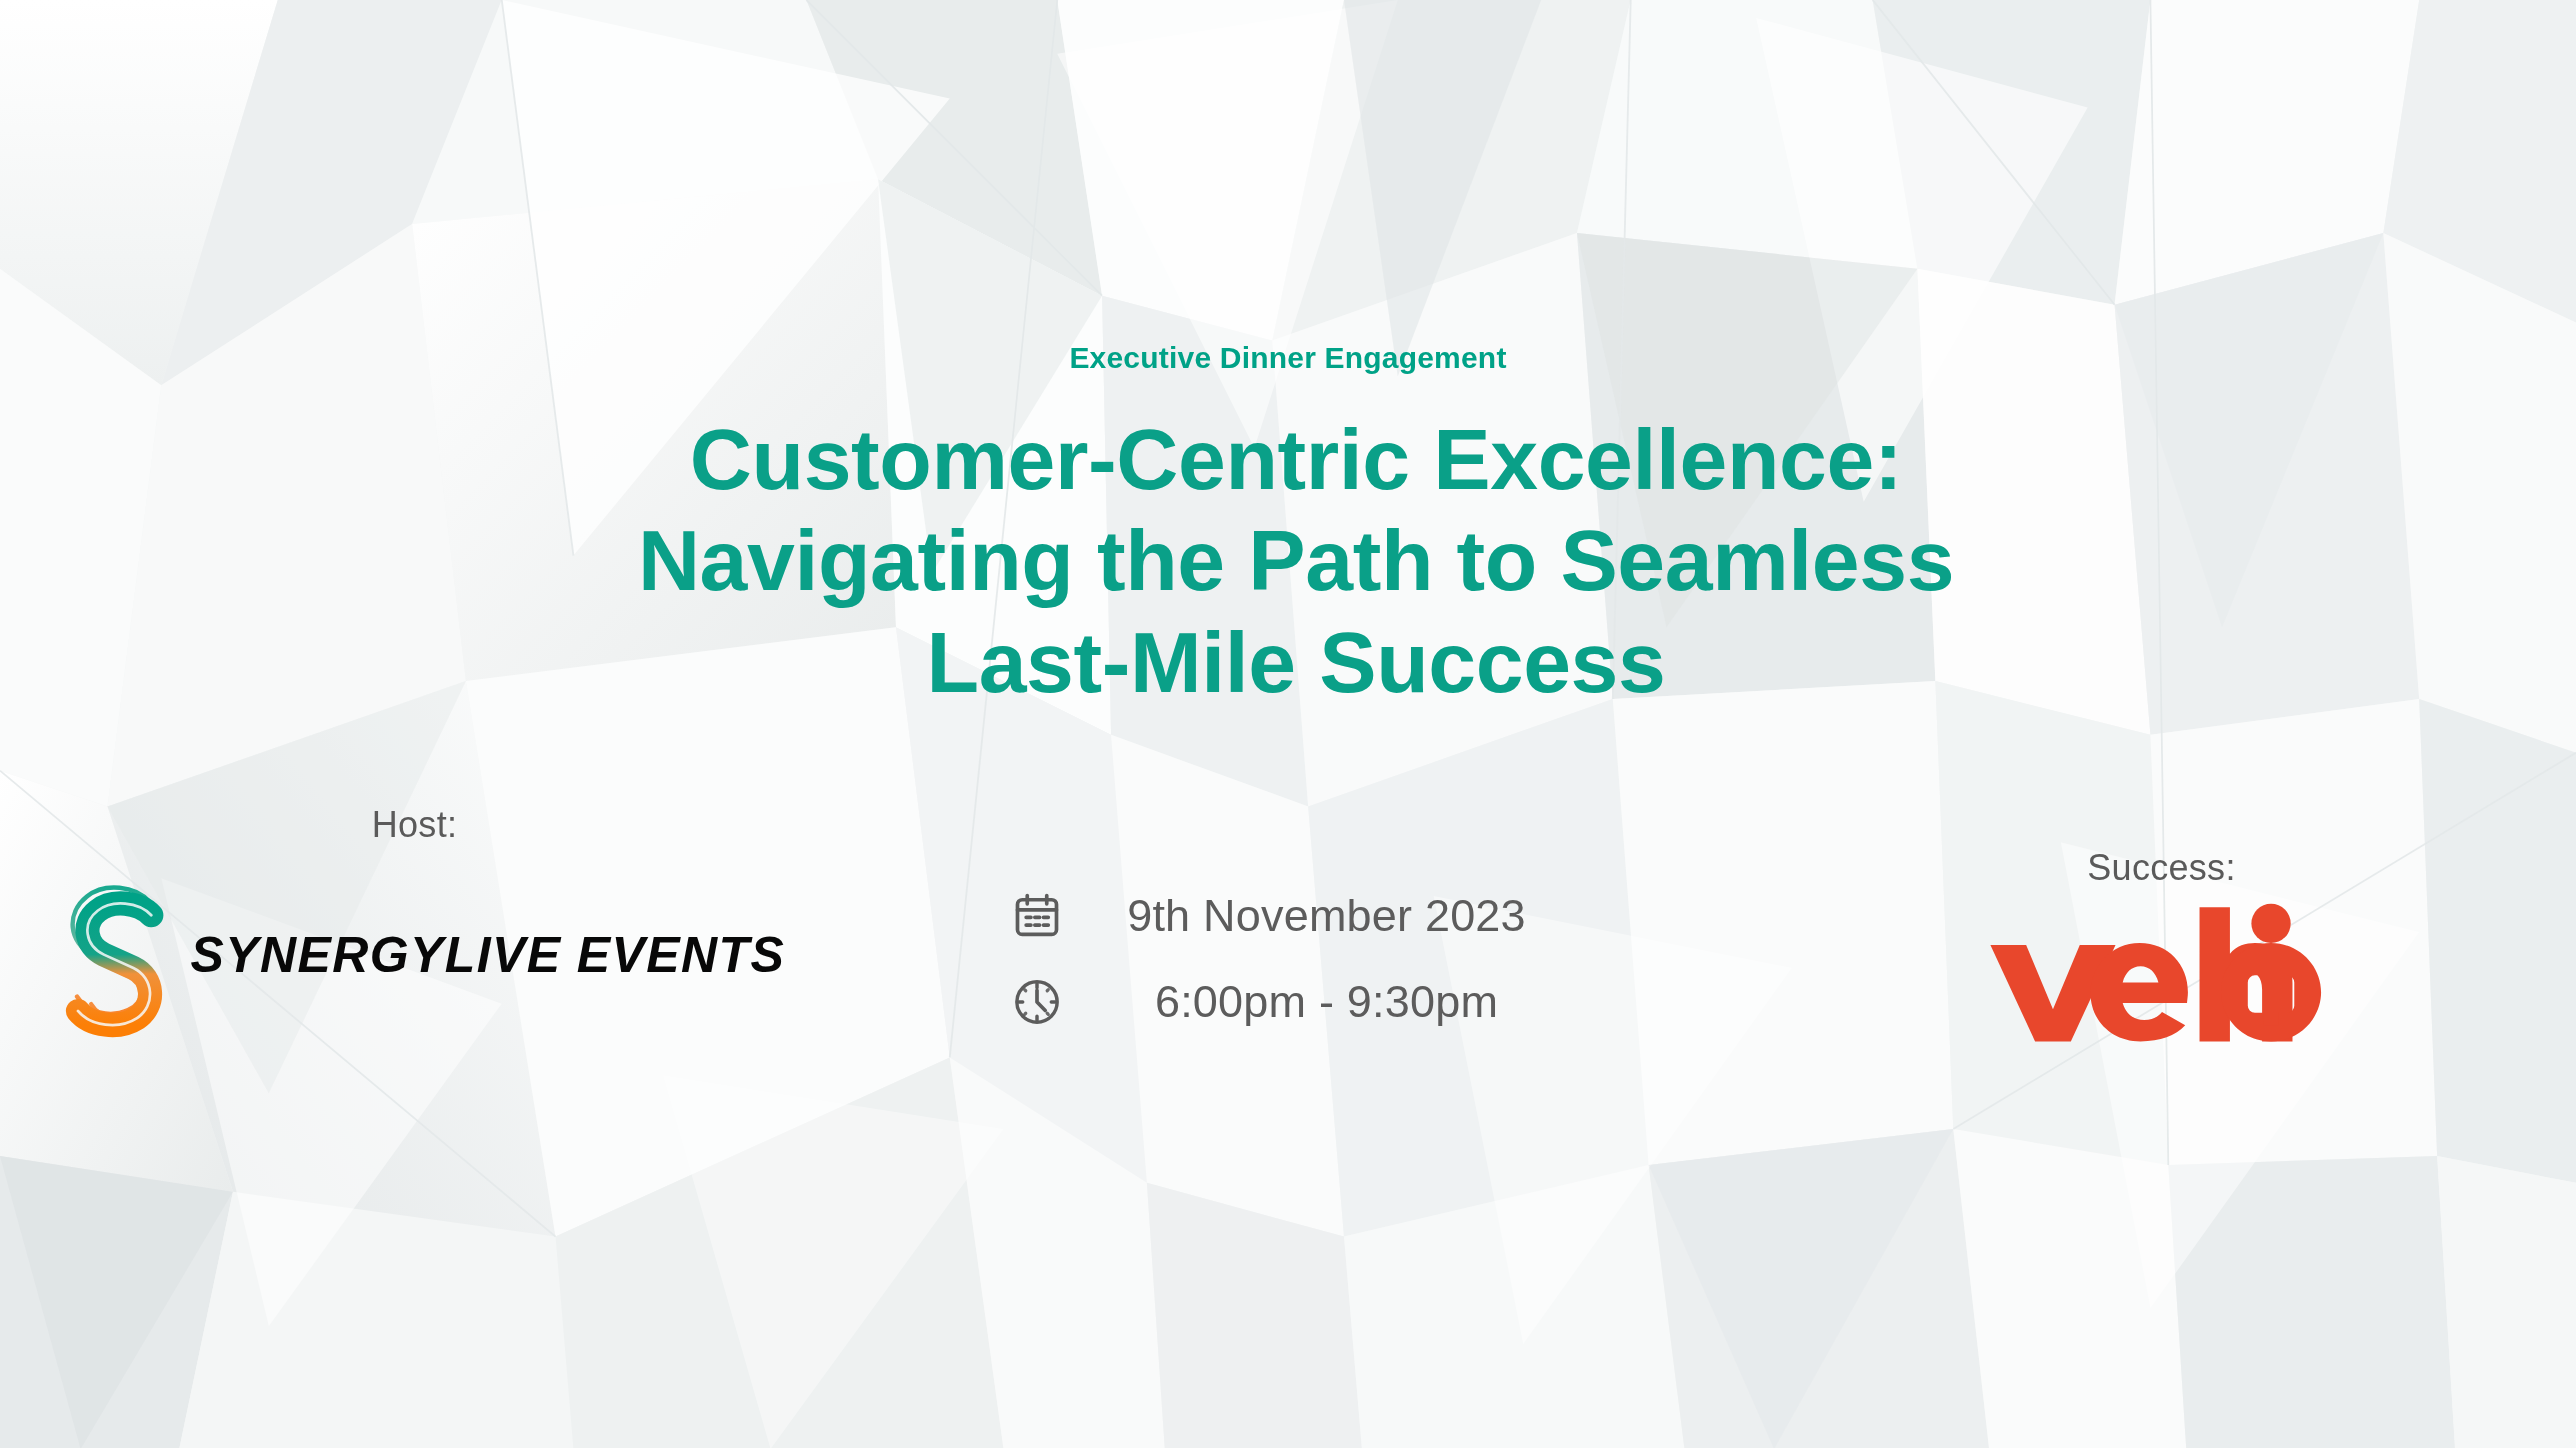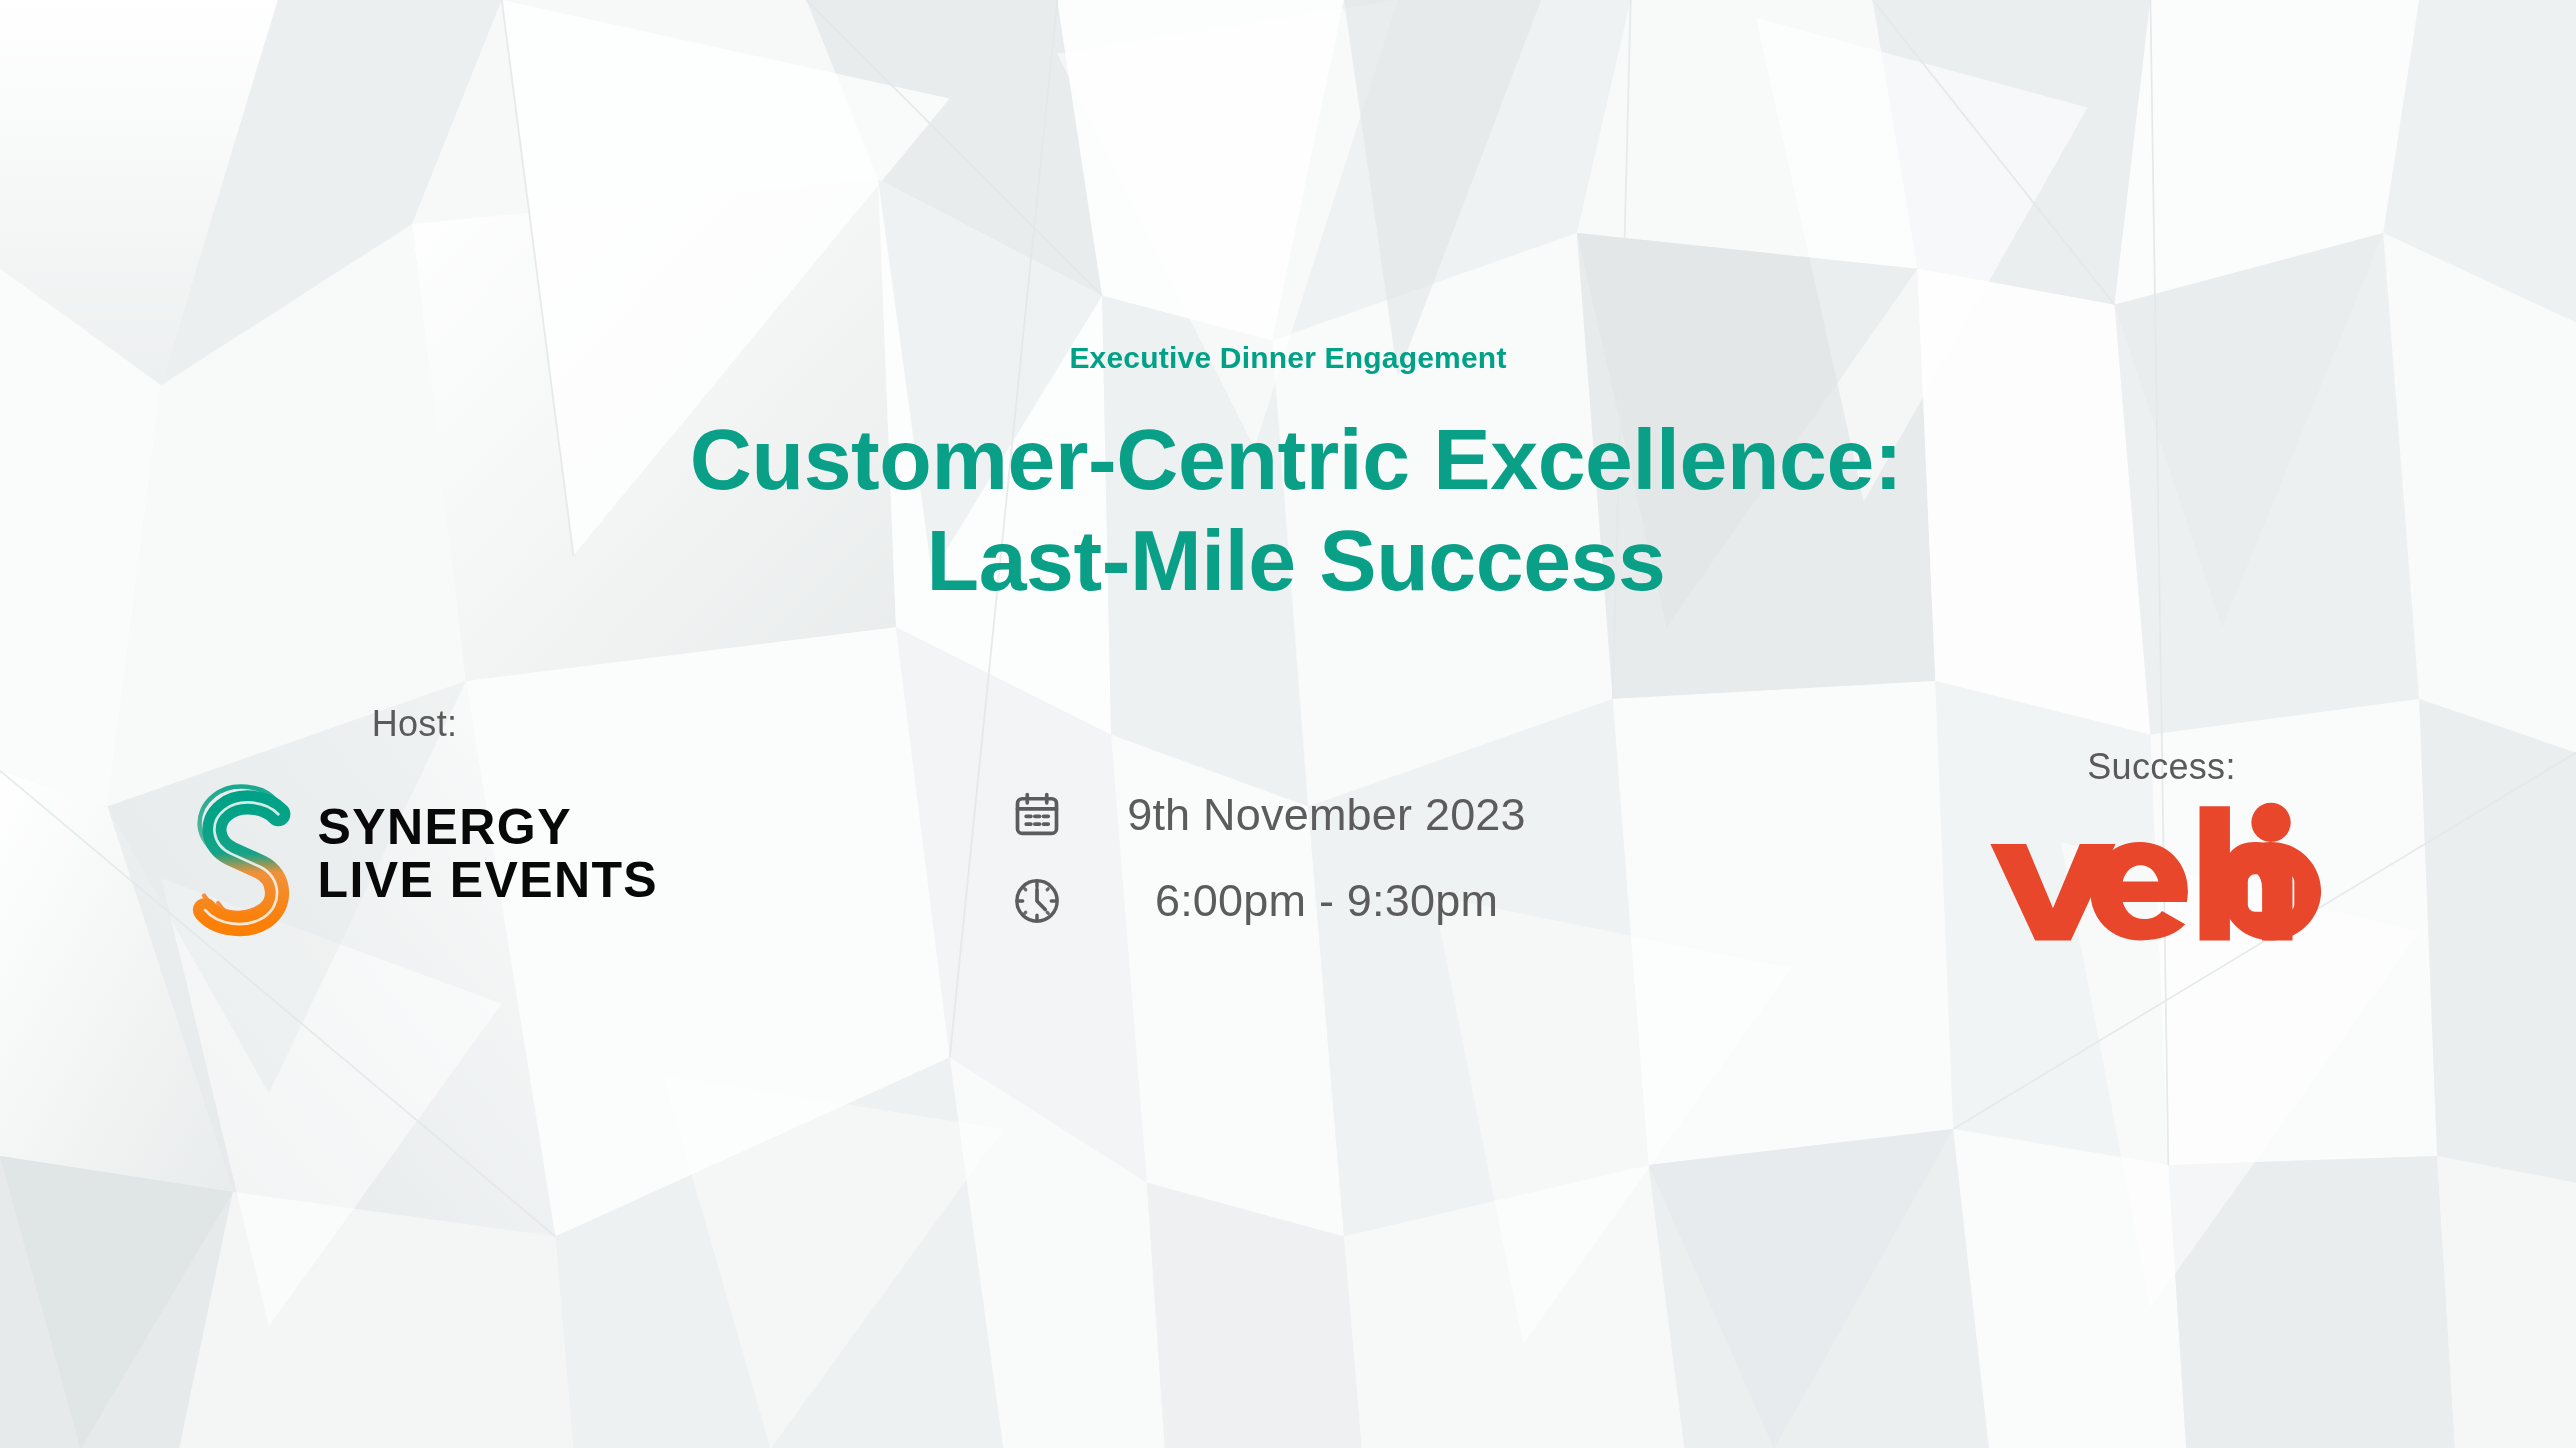--- a/index.html
+++ b/index.html
@@ -91,22 +91,23 @@
   .synergy-logo {
     margin-top: 23px;
     display: flex;
     align-items: center;
     margin-left: -9px;
   }
   .synergy-mark { flex: 0 0 auto; }
   .synergy-words {
     margin-left: -14.3px;
     display: flex;
-    flex-direction: column;
+    flex-direction: row;
     line-height: 1.06;
+    font-style: italic;
   }
   .synergy-words .w {
     font-size: 50px;
     font-weight: 700;
     color: #080808;
     letter-spacing: 1.4px;
   }
 
   
   .detail-rows {
@@ -245,20 +246,21 @@
       <path d="M2090,0 L2360,340"></path>
     </g>
   </svg>
 
   <div id="content">
 
     <div class="eyebrow">Executive Dinner Engagement</div>
 
     <h1 class="headline">
       <span class="hl-line">Customer-Centric Excellence:</span>
+      <span class="hl-line">Navigating the Path to Seamless</span>
       <span class="hl-line">Last-Mile Success</span>
     </h1>
 
     <div class="columns">
 
       <div class="col col-host">
         <div class="party-label">Host:</div>
 
         <div class="synergy-logo">
           <svg class="synergy-mark" width="170" height="179" viewBox="0 0 190 200">

